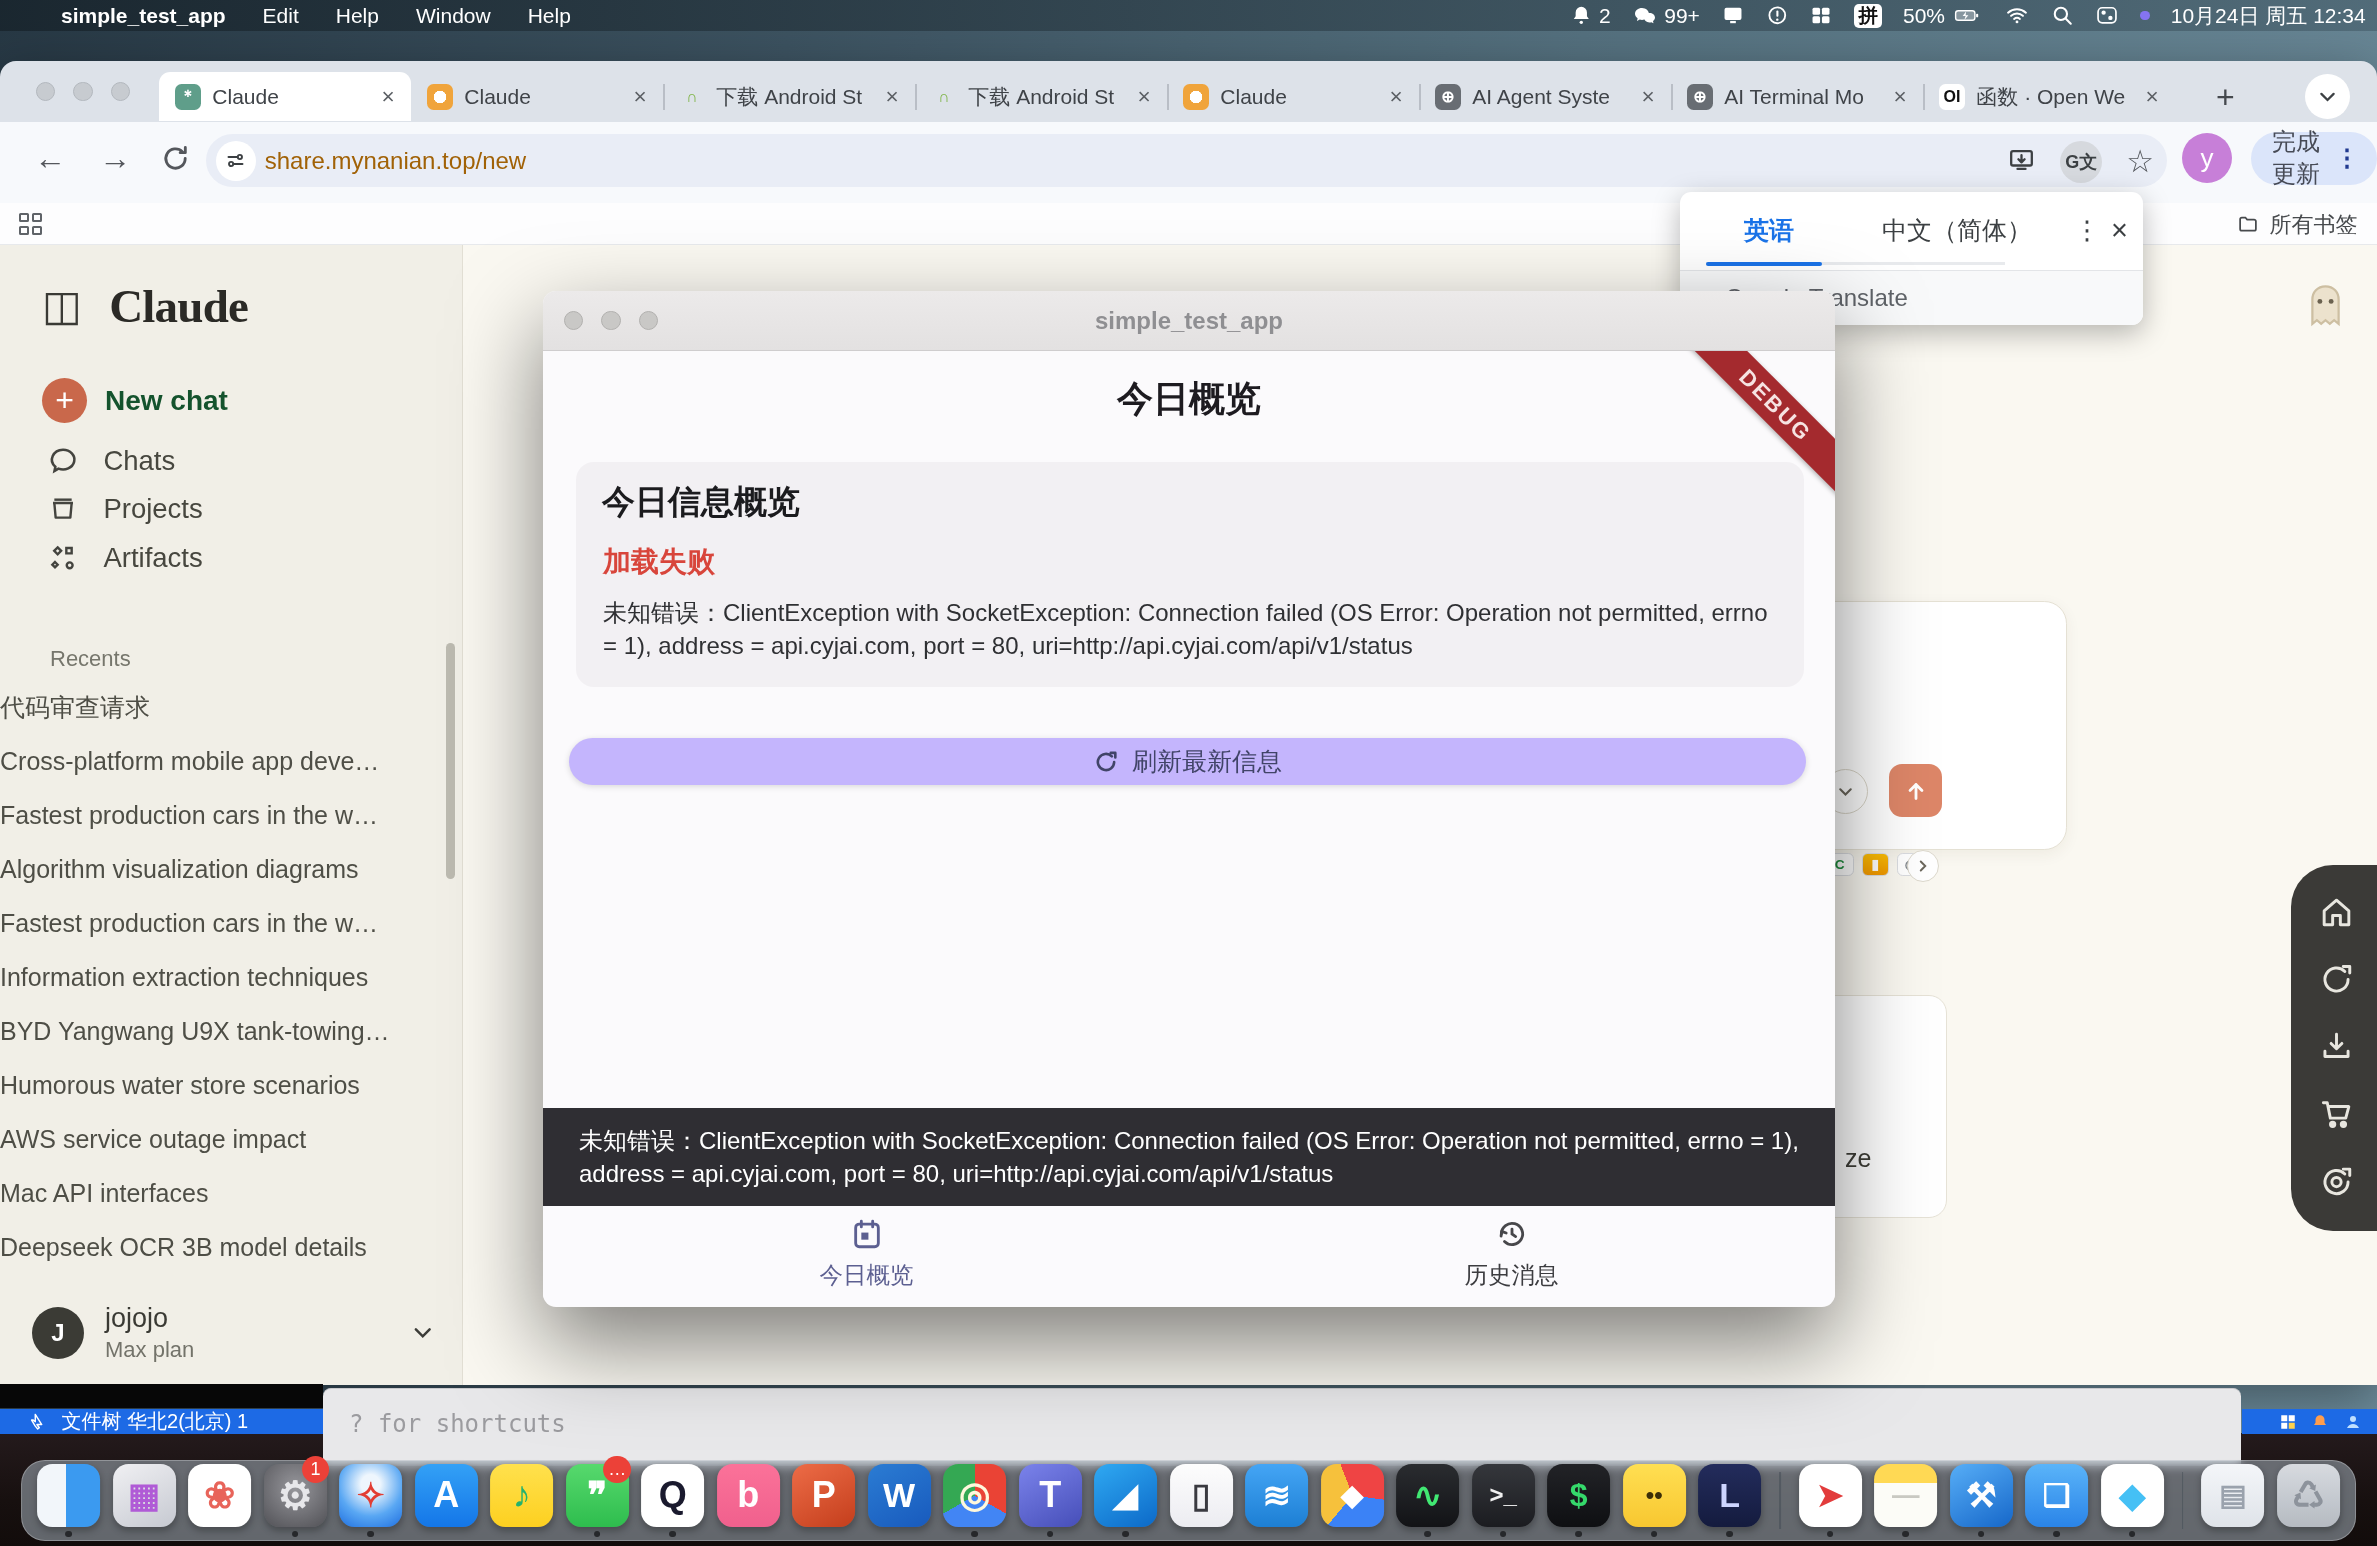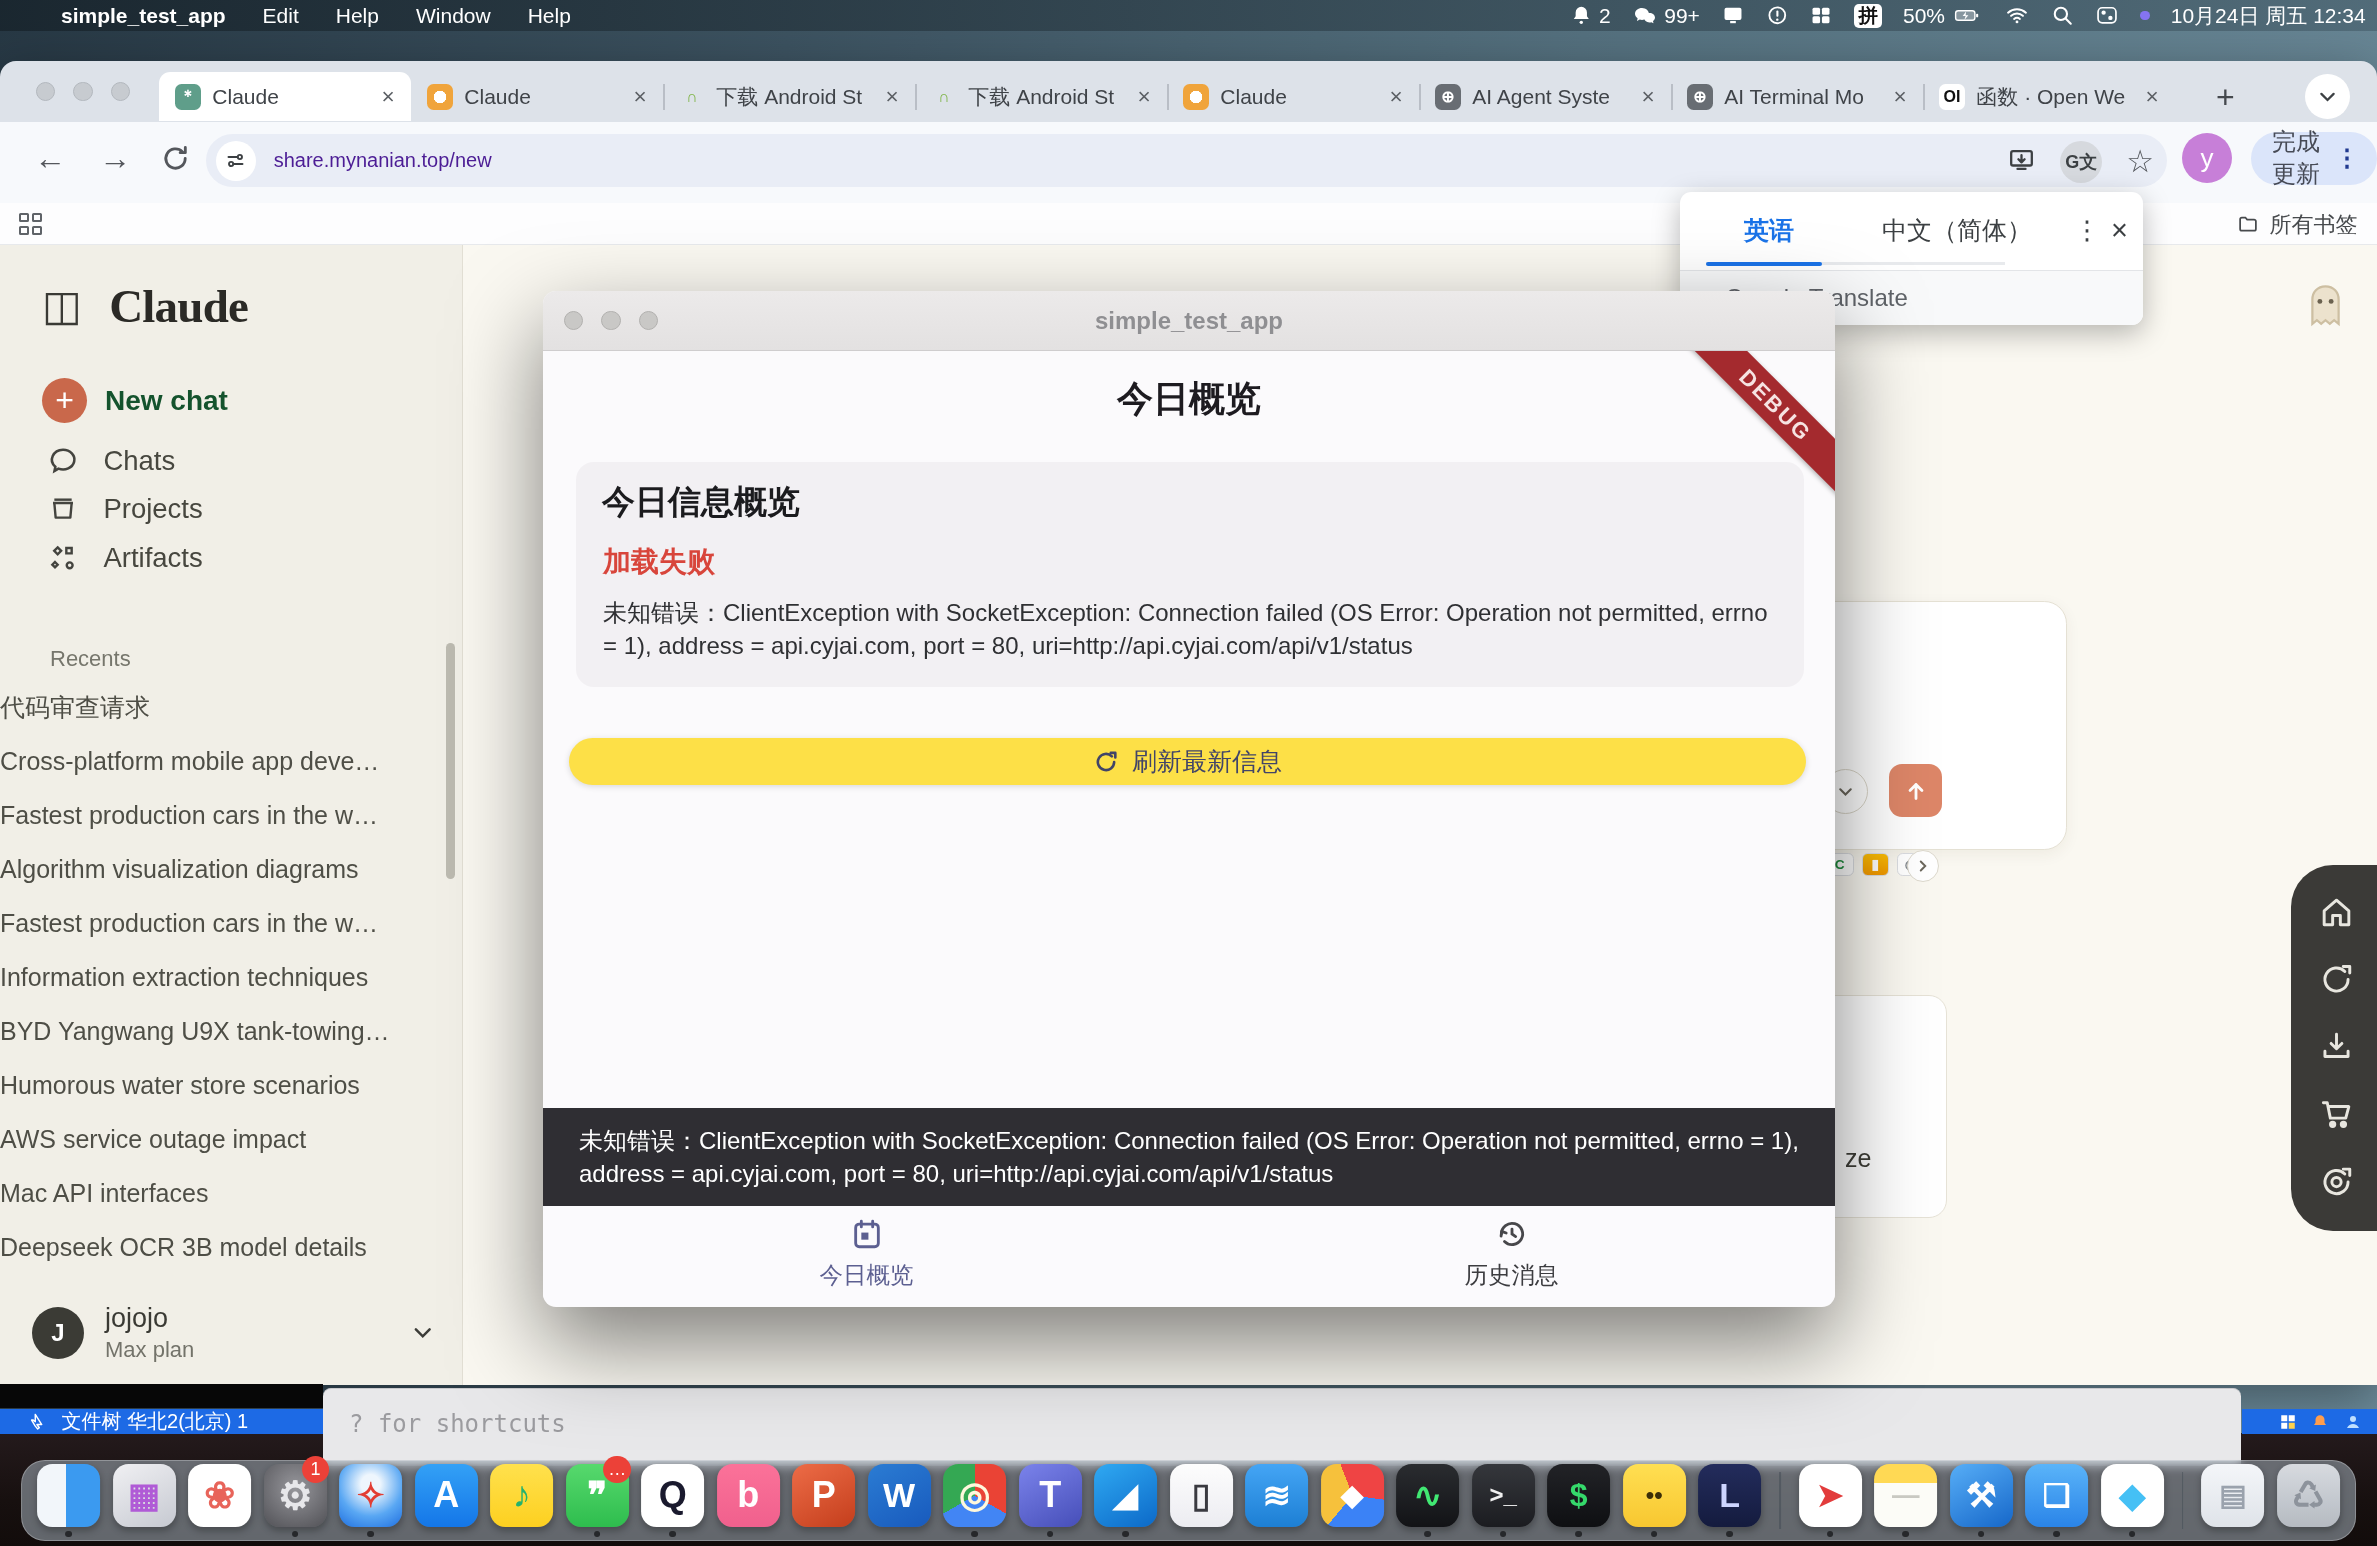--- a/index.html
+++ b/index.html
@@ -38,21 +38,21 @@
   .tab-close { font-size:22.6px; color:#5b5f64; padding:0 3.2px; }
   .newtab { position:absolute; left:2216px; top:18px; font-size:32px; color:#45494e; }
   .tabchev { position:absolute; left:2305px; top:13px; width:45px; height:45px; border-radius:50%; background:#fff;
     display:flex; align-items:center; justify-content:center; }
 
   .toolbar { position:absolute; left:0; top:61px; width:2377px; height:81px; background:#f7f9fc; }
   .navbtn { position:absolute; top:18px; font-size:32px; color:#54575c; }
   .urlpill { position:absolute; left:206px; top:12px; width:1961px; height:53px; border-radius:27px; background:#e9edf6;
     display:flex; align-items:center; }
   .tunecirc { width:40px; height:40px; border-radius:50%; background:#fff; margin-left:9.7px; display:flex; align-items:center; justify-content:center; }
-  .urltext { margin-left:18px; font-size:20px; color:#4c1d95; }
+  .urltext { margin-left:9px; font-size:24px; color:#a16207; }
   .pillicons { position:absolute; right:13px; top:6.5px; display:flex; align-items:center; gap:24px; }
   .gtr { width:42px; height:42px; border-radius:50%; background:#d6d9de; display:flex; align-items:center; justify-content:center;
     font-size:18px; font-weight:700; color:#3c4043; }
   .avatar-y { position:absolute; left:2182px; top:11.3px; width:50px; height:50px; border-radius:50%; background:#c77fd8;
     color:#fff; font-size:26px; display:flex; align-items:center; justify-content:center; }
   .updatepill { position:absolute; left:2251px; top:9.7px; height:53px; border-radius:27px; background:#dbe5fa; color:#474b56;
     display:flex; align-items:center; gap:13px; padding:0 18px 0 21px; font-size:24px; }
   .kebab { color:#20398f; font-size:24px; font-weight:700; }
 
   .bookmarks { position:absolute; left:0; top:142px; width:2377px; height:42px; background:#fdfdfe; border-bottom:0.8px solid #e7e9ec; }
@@ -133,21 +133,21 @@
     color:#8f8f92; font-size:24px; font-weight:600; }
   .ribbon-clip { position:absolute; right:0; top:60px; width:178px; height:178px; overflow:hidden; border-radius:0 0 0 0; }
   .ribbon { position:absolute; right:-74px; top:36px; width:267px; height:37px; background:#a42a2e;
     transform:rotate(45deg); color:#f6e3e2; font-size:22px; font-weight:700; letter-spacing:2.4px;
     display:flex; align-items:center; justify-content:center; box-shadow:0 1.6px 4.9px rgba(0,0,0,.3); }
   .aw-h1 { position:absolute; left:0; top:84px; width:100%; text-align:center; font-size:36px; font-weight:600; color:#1d1b20; }
   .aw-card { position:absolute; left:33px; top:171px; width:1228px; height:225px; background:#f2f0f3; border-radius:18px; }
   .awc-h { position:absolute; left:26px; top:18px; font-size:33px; font-weight:700; color:#1b1b1e; }
   .awc-status { position:absolute; left:27px; top:81px; font-size:28px; font-weight:600; color:#d8453b; }
   .awc-err { position:absolute; left:27px; top:134px; width:1173px; font-size:24px; line-height:33px; color:#2f3033; }
-  .aw-refresh { position:absolute; left:26px; top:447px; width:1237px; height:47px; border-radius:23.5px; background:#fde047;
+  .aw-refresh { position:absolute; left:26px; top:447px; width:1237px; height:47px; border-radius:23.5px; background:#c4b5fd;
     box-shadow:0 1.6px 6.5px rgba(0,0,0,.14); display:flex; align-items:center; justify-content:center; gap:13px;
     color:#414468; font-size:25px; }
   .aw-snack { position:absolute; left:0; top:817px; width:1292px; height:99px; background:#2f2e33; color:#fff;
     font-size:24px; line-height:33px; padding:16px 36px 0 36px; }
   .aw-nav { position:absolute; left:0; top:915px; width:1292px; height:100px; background:#fbfafd;
     border-radius:0 0 13px 13px; }
   .awn-item { position:absolute; top:11.3px; width:243px; display:flex; flex-direction:column; align-items:center; gap:8px; }
   .awn-label-a { font-size:23.5px; color:#5c5f91; }
   .awn-label-b { font-size:23.5px; color:#3c3c40; }
 

